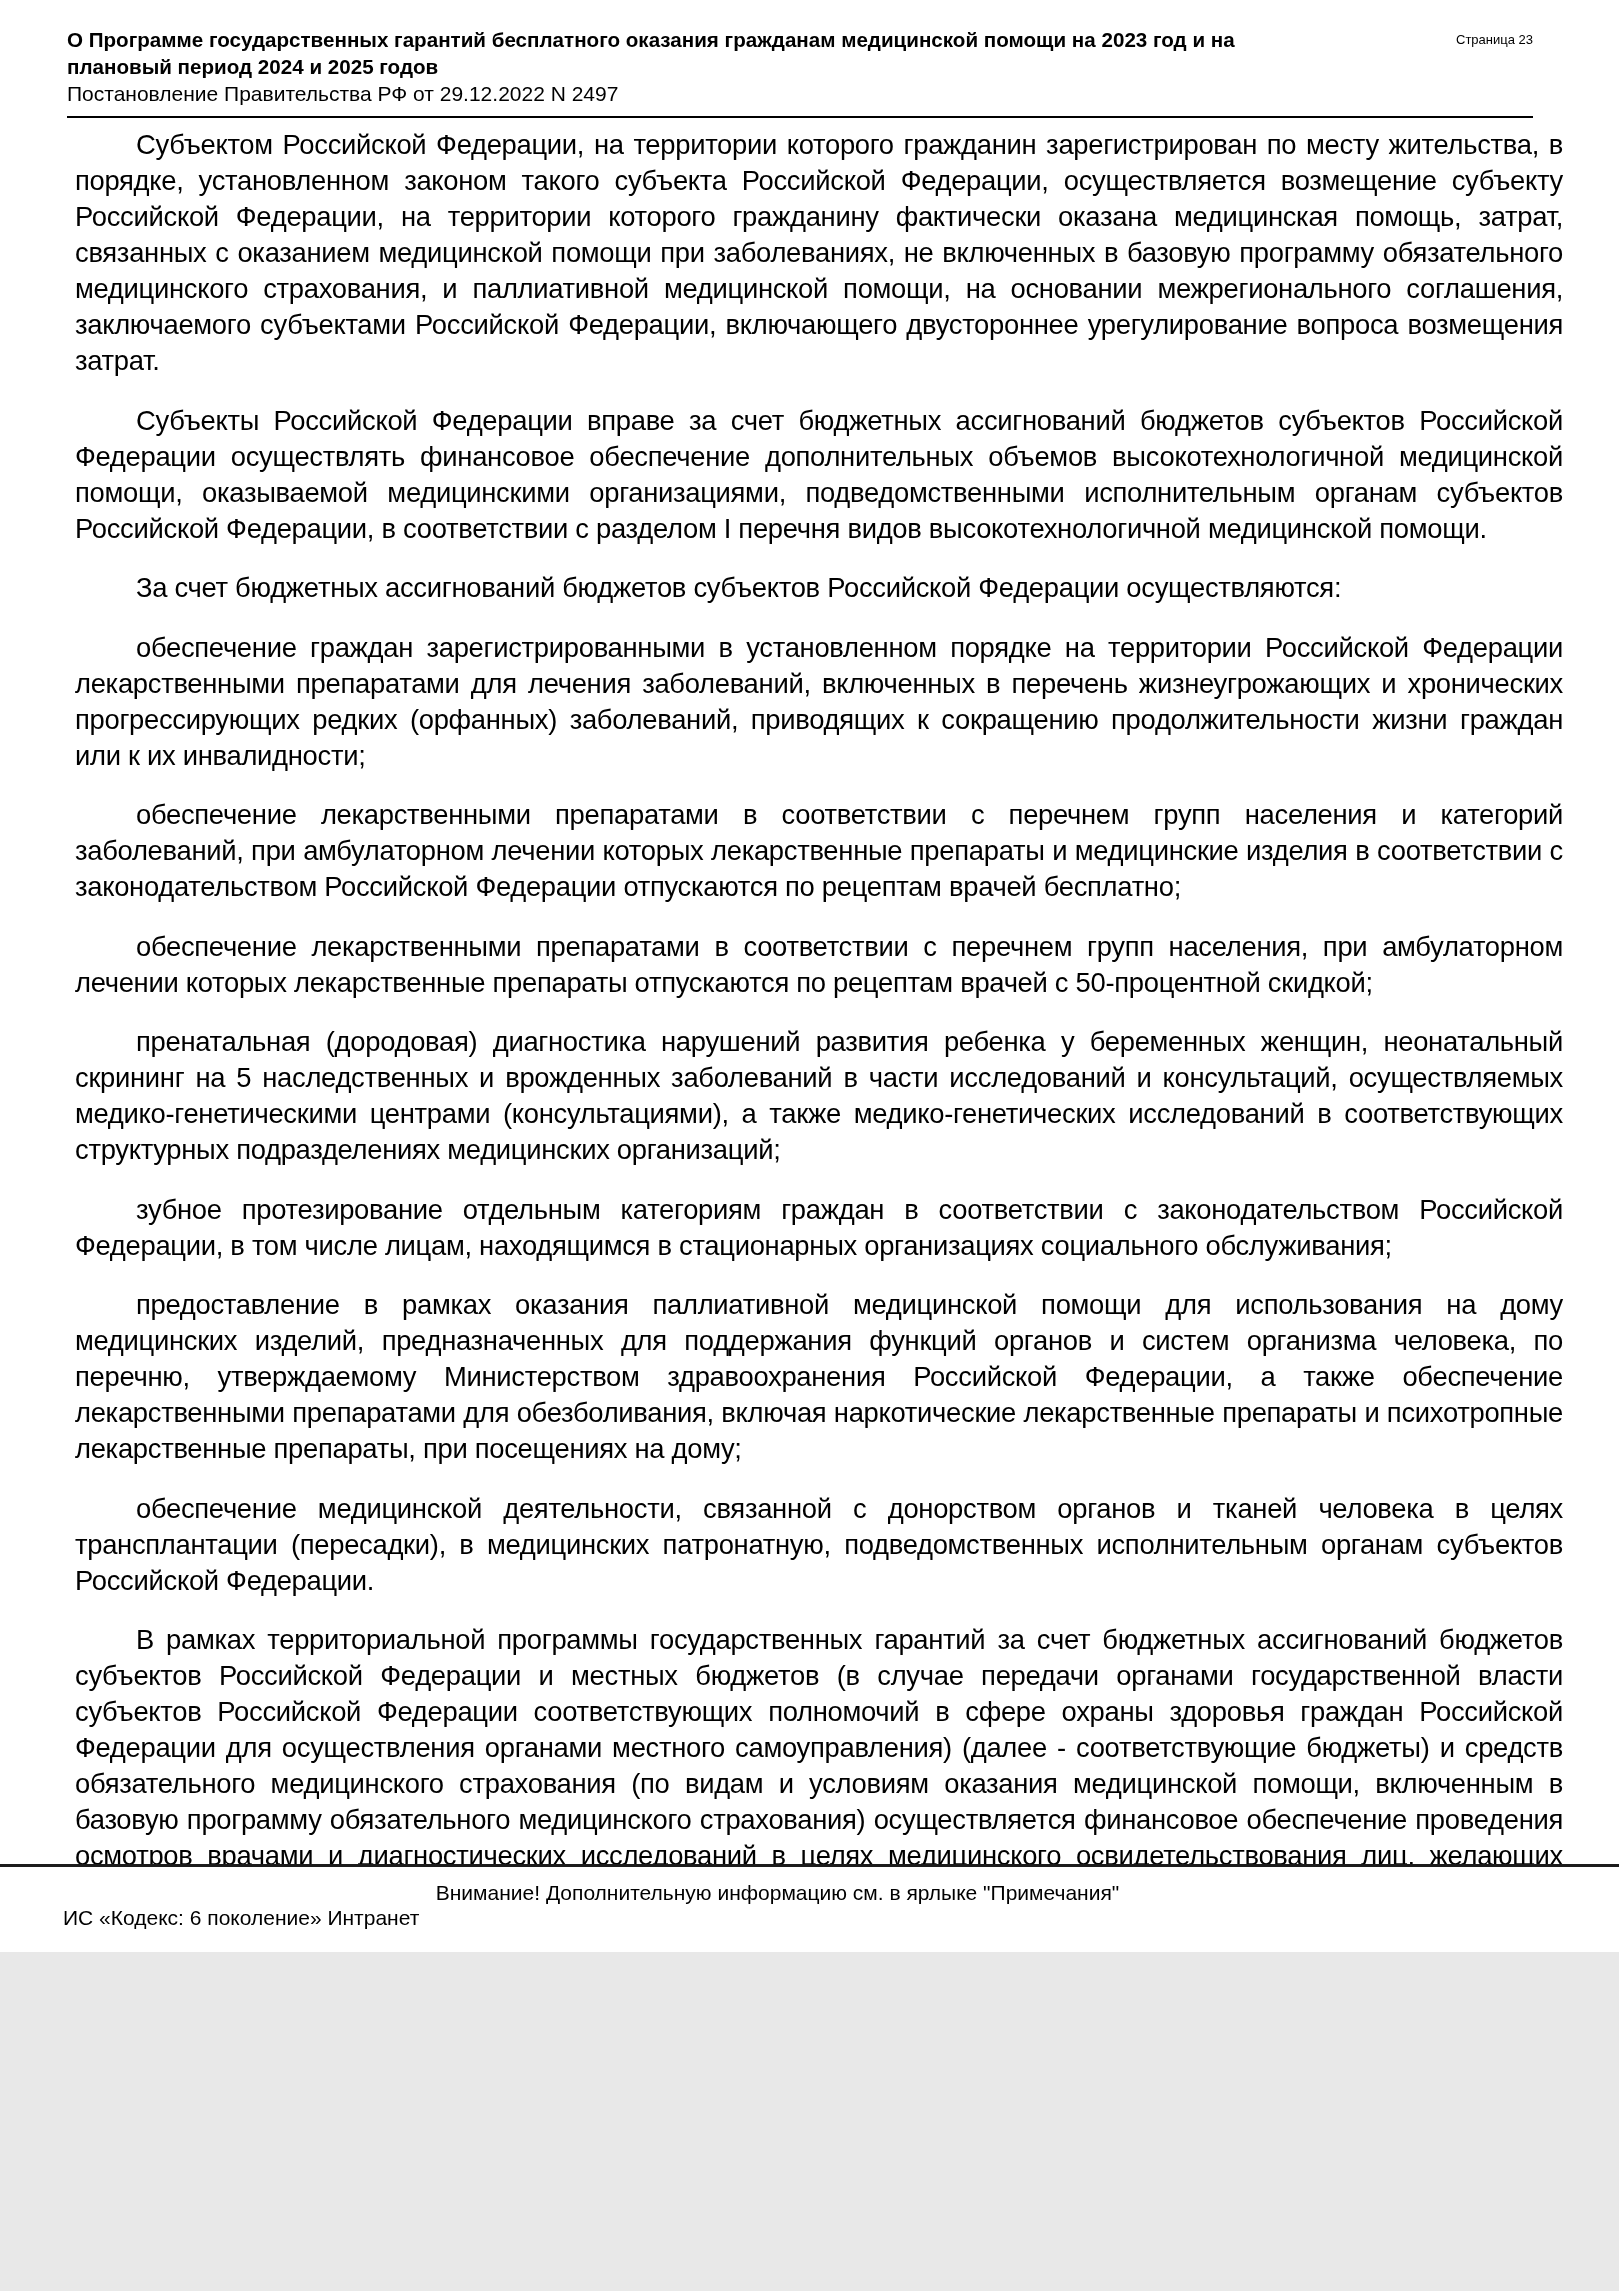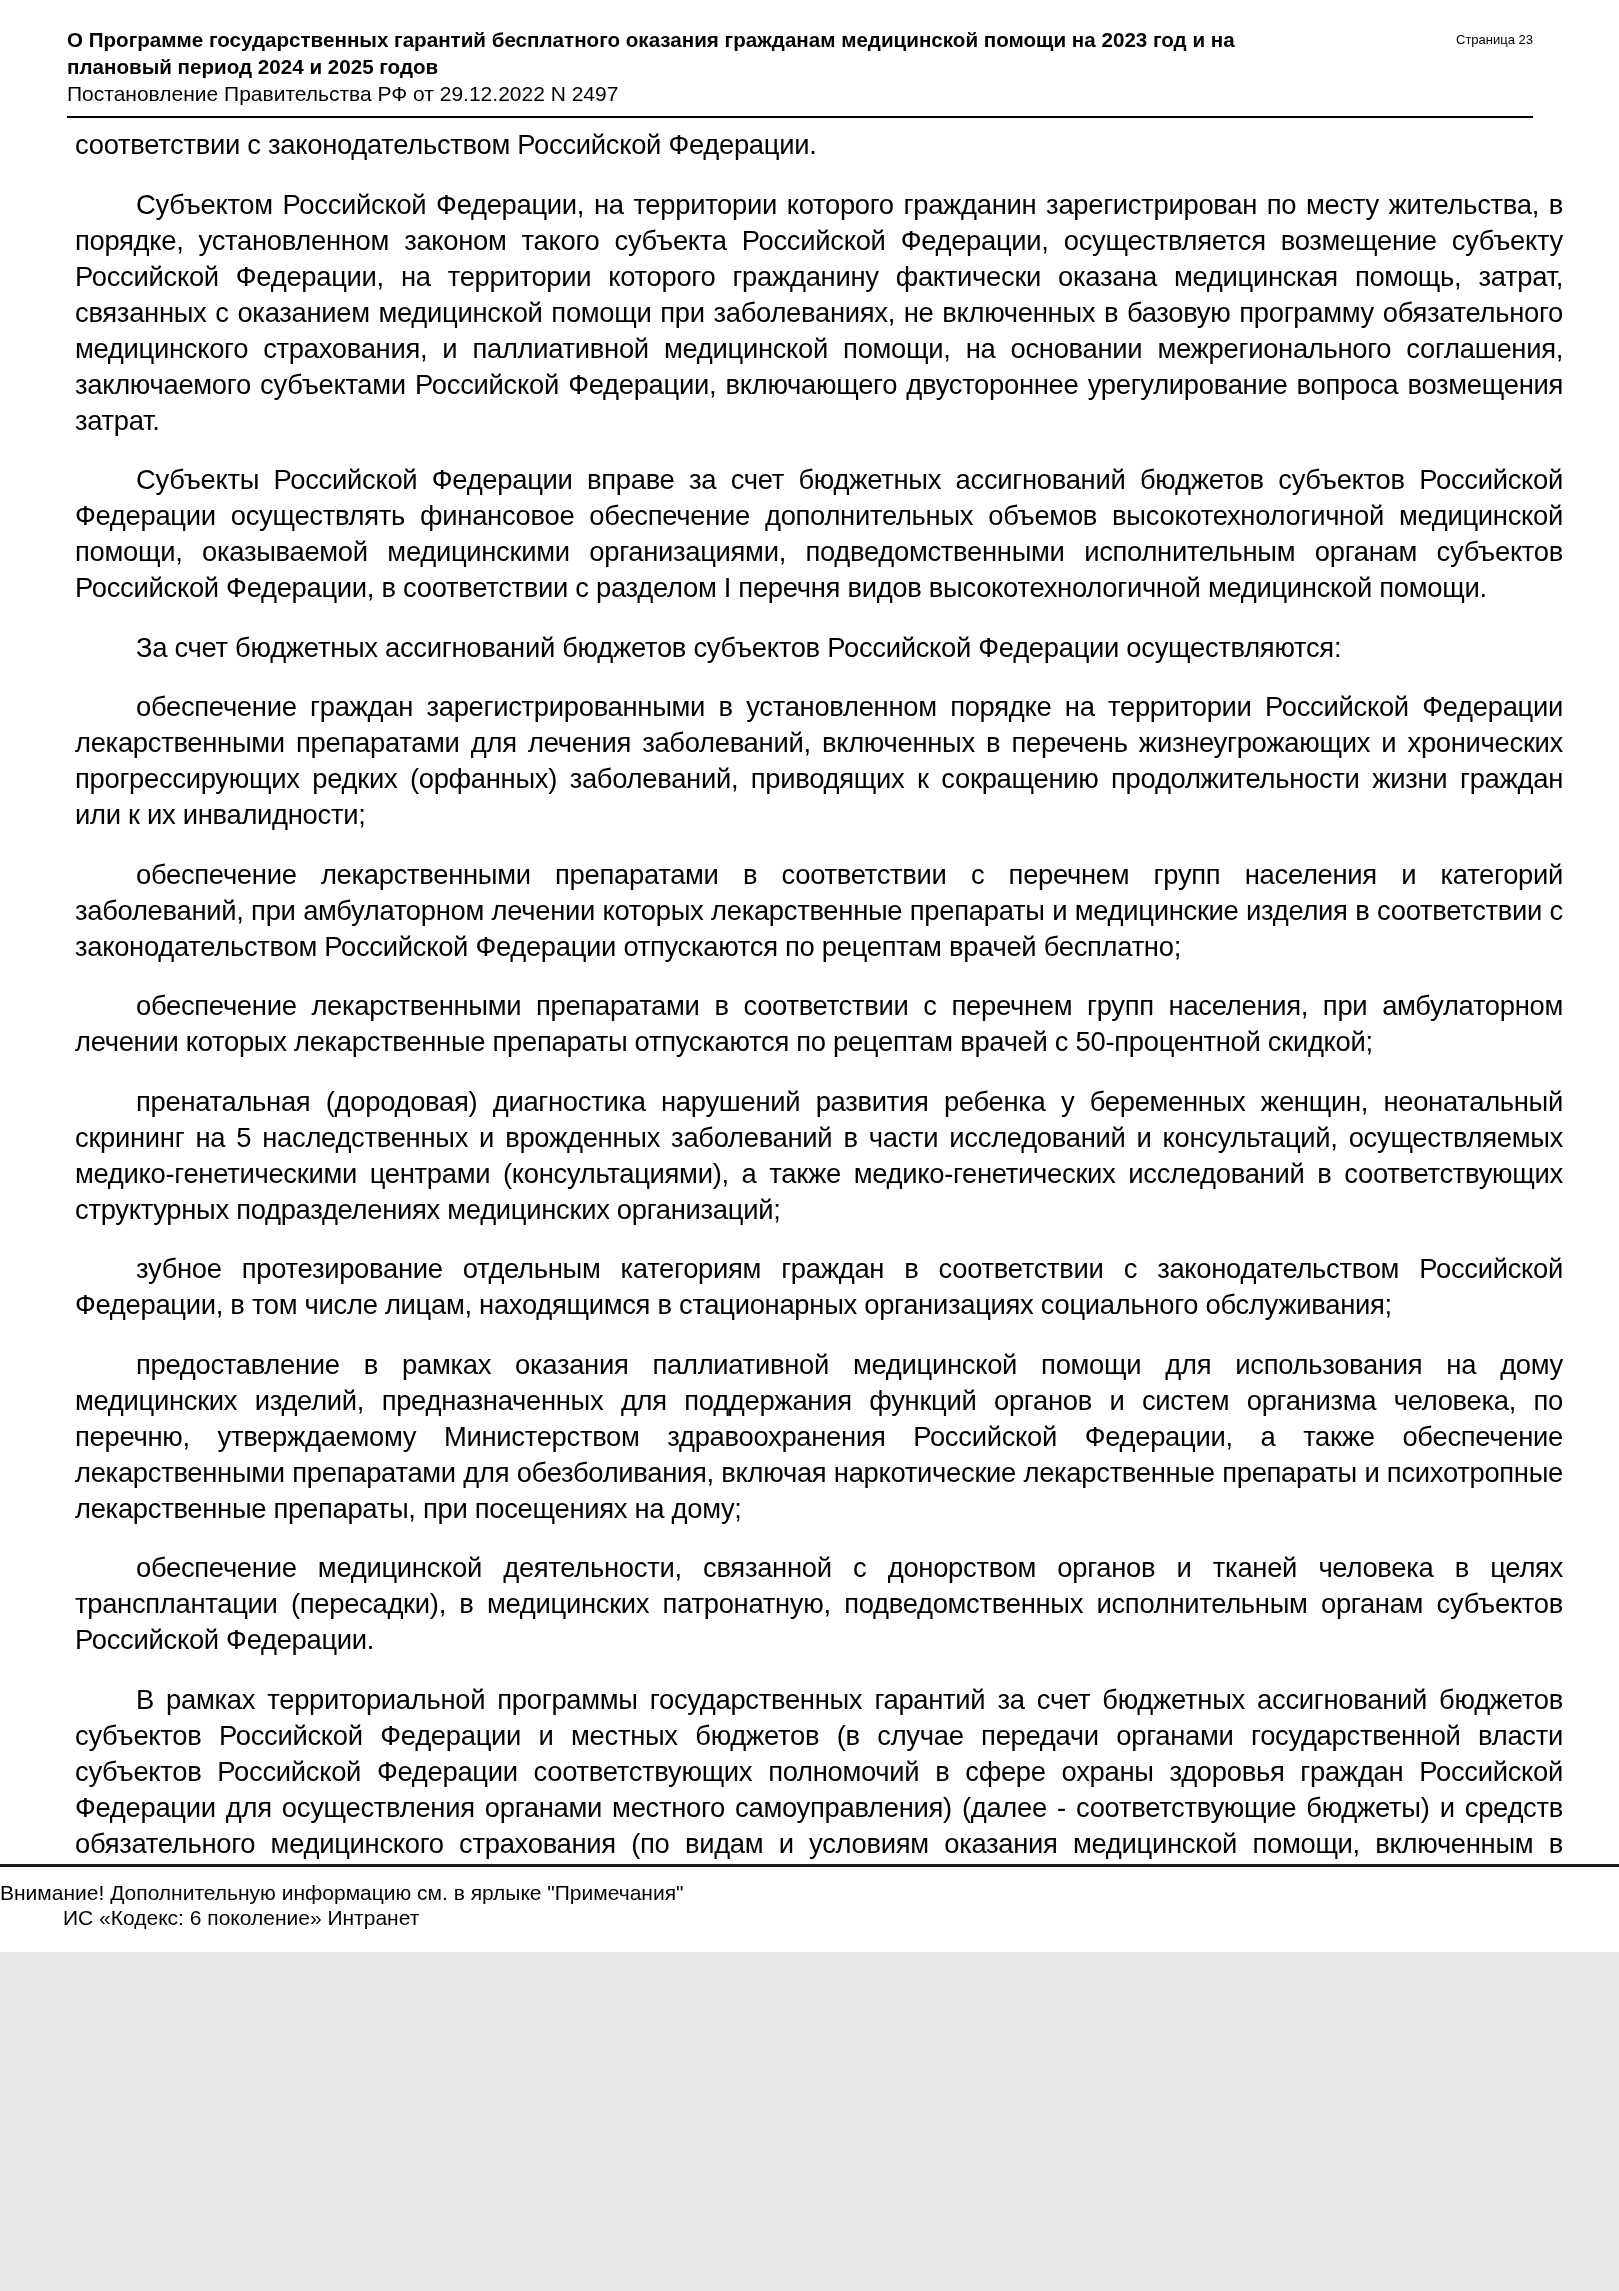--- a/index.html
+++ b/index.html
@@ -61,21 +61,21 @@
     left: 0; right: 0; bottom: 0;
     height: 88px;
     background: #ffffff;
   }
   .footer-rule {
     border: none;
     border-top: 3.9px solid #1c1c1c;
     margin: 0;
   }
   .footer-notice {
-    text-align: left;
+    text-align: center;
     padding-right: 64px;
     margin-top: 12.7px;
     font-size: 21px;
     line-height: 25.5px;
   }
   .footer-system {
     padding-left: 63px;
     margin-top: 0;
     font-size: 21px;
     line-height: 25.5px;
@@ -89,21 +89,20 @@
   <header class="doc-header">
     <div class="header-row">
       <div class="doc-title">О Программе государственных гарантий бесплатного оказания гражданам медицинской помощи на 2023 год и на плановый период 2024 и 2025 годов</div>
       <div class="page-label">Страница 23</div>
     </div>
     <div class="doc-info">Постановление Правительства РФ от 29.12.2022 N 2497</div>
     <hr class="header-rule">
   </header>
 
   <main class="content">
-      <p class="no-indent">соответствии с законодательством Российской Федерации.</p>
       <p>Субъектом Российской Федерации, на территории которого гражданин зарегистрирован по месту жительства, в порядке, установленном законом такого субъекта Российской Федерации, осуществляется возмещение субъекту Российской Федерации, на территории которого гражданину фактически оказана медицинская помощь, затрат, связанных с оказанием медицинской помощи при заболеваниях, не включенных в базовую программу обязательного медицинского страхования, и паллиативной медицинской помощи, на основании межрегионального соглашения, заключаемого субъектами Российской Федерации, включающего двустороннее урегулирование вопроса возмещения затрат.</p>
       <p>Субъекты Российской Федерации вправе за счет бюджетных ассигнований бюджетов субъектов Российской Федерации осуществлять финансовое обеспечение дополнительных объемов высокотехнологичной медицинской помощи, оказываемой медицинскими организациями, подведомственными исполнительным органам субъектов Российской Федерации, в соответствии с разделом I перечня видов высокотехнологичной медицинской помощи.</p>
       <p>За счет бюджетных ассигнований бюджетов субъектов Российской Федерации осуществляются:</p>
       <p>обеспечение граждан зарегистрированными в установленном порядке на территории Российской Федерации лекарственными препаратами для лечения заболеваний, включенных в перечень жизнеугрожающих и хронических прогрессирующих редких (орфанных) заболеваний, приводящих к сокращению продолжительности жизни граждан или к их инвалидности;</p>
       <p>обеспечение лекарственными препаратами в соответствии с перечнем групп населения и категорий заболеваний, при амбулаторном лечении которых лекарственные препараты и медицинские изделия в соответствии с законодательством Российской Федерации отпускаются по рецептам врачей бесплатно;</p>
       <p>обеспечение лекарственными препаратами в соответствии с перечнем групп населения, при амбулаторном лечении которых лекарственные препараты отпускаются по рецептам врачей с 50-процентной скидкой;</p>
       <p>пренатальная (дородовая) диагностика нарушений развития ребенка у беременных женщин, неонатальный скрининг на 5 наследственных и врожденных заболеваний в части исследований и консультаций, осуществляемых медико-генетическими центрами (консультациями), а также медико-генетических исследований в соответствующих структурных подразделениях медицинских организаций;</p>
       <p>зубное протезирование отдельным категориям граждан в соответствии с законодательством Российской Федерации, в том числе лицам, находящимся в стационарных организациях социального обслуживания;</p>
       <p>предоставление в рамках оказания паллиативной медицинской помощи для использования на дому медицинских изделий, предназначенных для поддержания функций органов и систем организма человека, по перечню, утверждаемому Министерством здравоохранения Российской Федерации, а также обеспечение лекарственными препаратами для обезболивания, включая наркотические лекарственные препараты и психотропные лекарственные препараты, при посещениях на дому;</p>
       <p>обеспечение медицинской деятельности, связанной с донорством органов и тканей человека в целях трансплантации (пересадки), в медицинских патронатную, подведомственных исполнительным органам субъектов Российской Федерации.</p>

